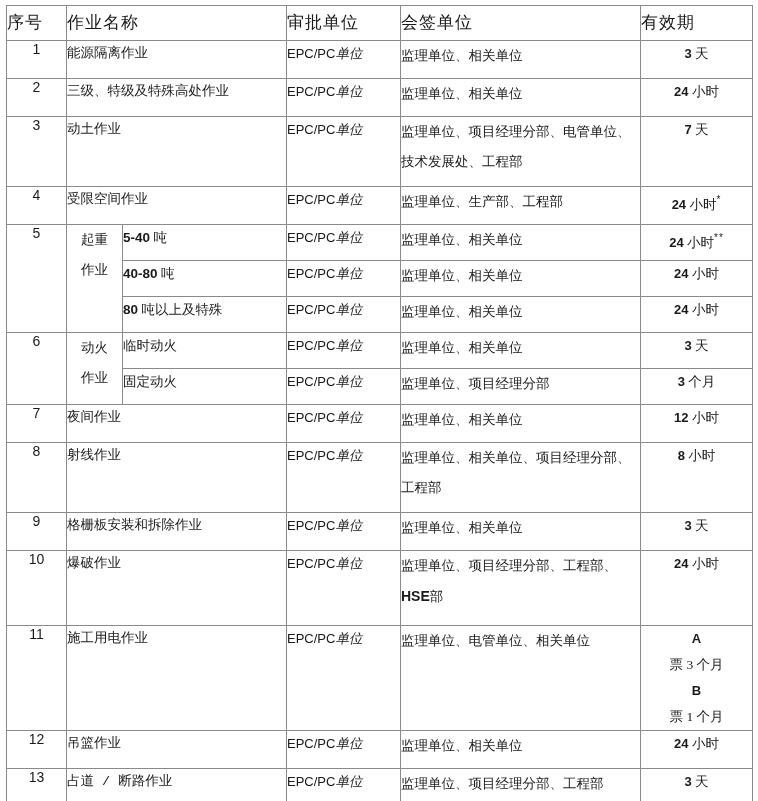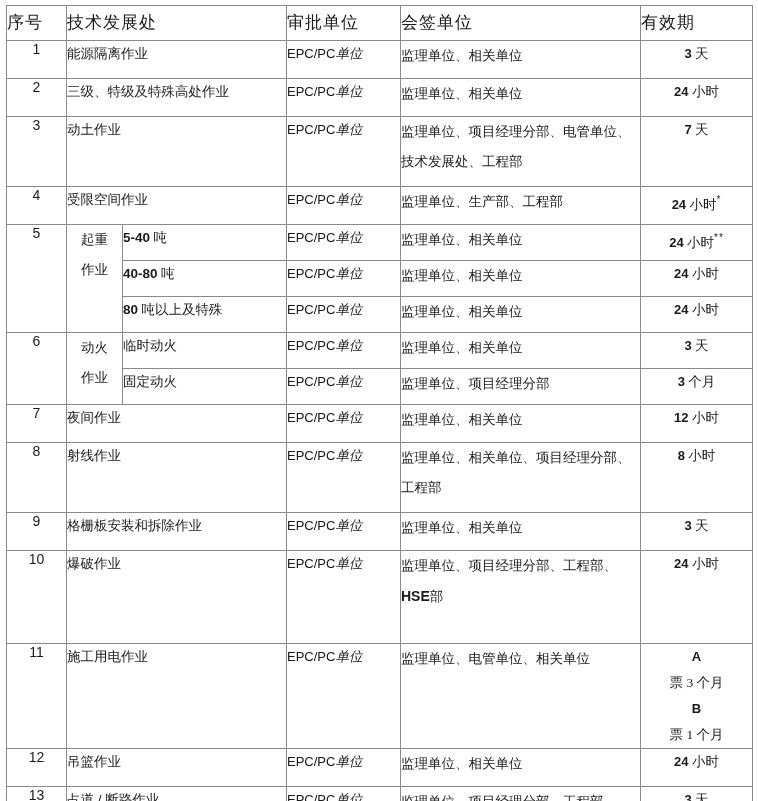--- a/index.html
+++ b/index.html
@@ -60,21 +60,21 @@
     font-family: "Liberation Serif", "DejaVu Serif", serif;
   }
 
   
   .cell-pad {
     padding: 9px 8px 6px 8px;
     font-size: 13.5px;
     line-height: 26px;
   }
   .cell-pad-cn {
-    font-family: Liberation Sans, sans-serif;
+    font-family: Liberation Mono, monospace;
   }
   .num-cell {
     text-align: center;
     vertical-align: middle;
     font-size: 14px;
     font-family: "Liberation Sans", sans-serif;
     font-weight: bold;
   }
   .subname-cell {
     text-align: center;
@@ -137,39 +137,39 @@
   }
   .vstack {
     display: block;
   }
   .vstack span { display: block; }
 
   
   .h-38 { height: 38px; }
   .h-70 { height: 70px; }
   .h-36 { height: 36px; }
-  .h-75 { height: 93px; }
+  .h-75 { height: 75px; }
 </style>
 </head>
 <body>
 
 <div id="permit-table-wrap">
   <table class="permit-table">
     <colgroup>
       <col class="c-no">
       <col class="c-sub">
       <col class="c-name">
       <col class="c-approve">
       <col class="c-sign">
       <col class="c-valid">
     </colgroup>
     <tbody id="table-body">
         <tr class="header-row">
           <td><span class="hdr-text">序号</span></td>
-          <td colspan="2"><span class="hdr-text">技术发展处</span></td>
+          <td colspan="2"><span class="hdr-text">作业名称</span></td>
           <td><span class="hdr-text">审批单位</span></td>
           <td><span class="hdr-text">会签单位</span></td>
           <td><span class="hdr-text">有效期</span></td>
         </tr>
         <tr class="h-38">
           <td class="num-cell">1</td>
           <td class="cell-pad cell-pad-cn" colspan="2">能源隔离作业</td>
           <td class="approve-cell"><span>EPC/PC</span><span class="cn">单位</span></td>
           <td class="sign-cell"><span>监理单位、相关单位</span></td>
           <td class="valid-cell"><span class="lead">3</span> <span>天</span></td>

